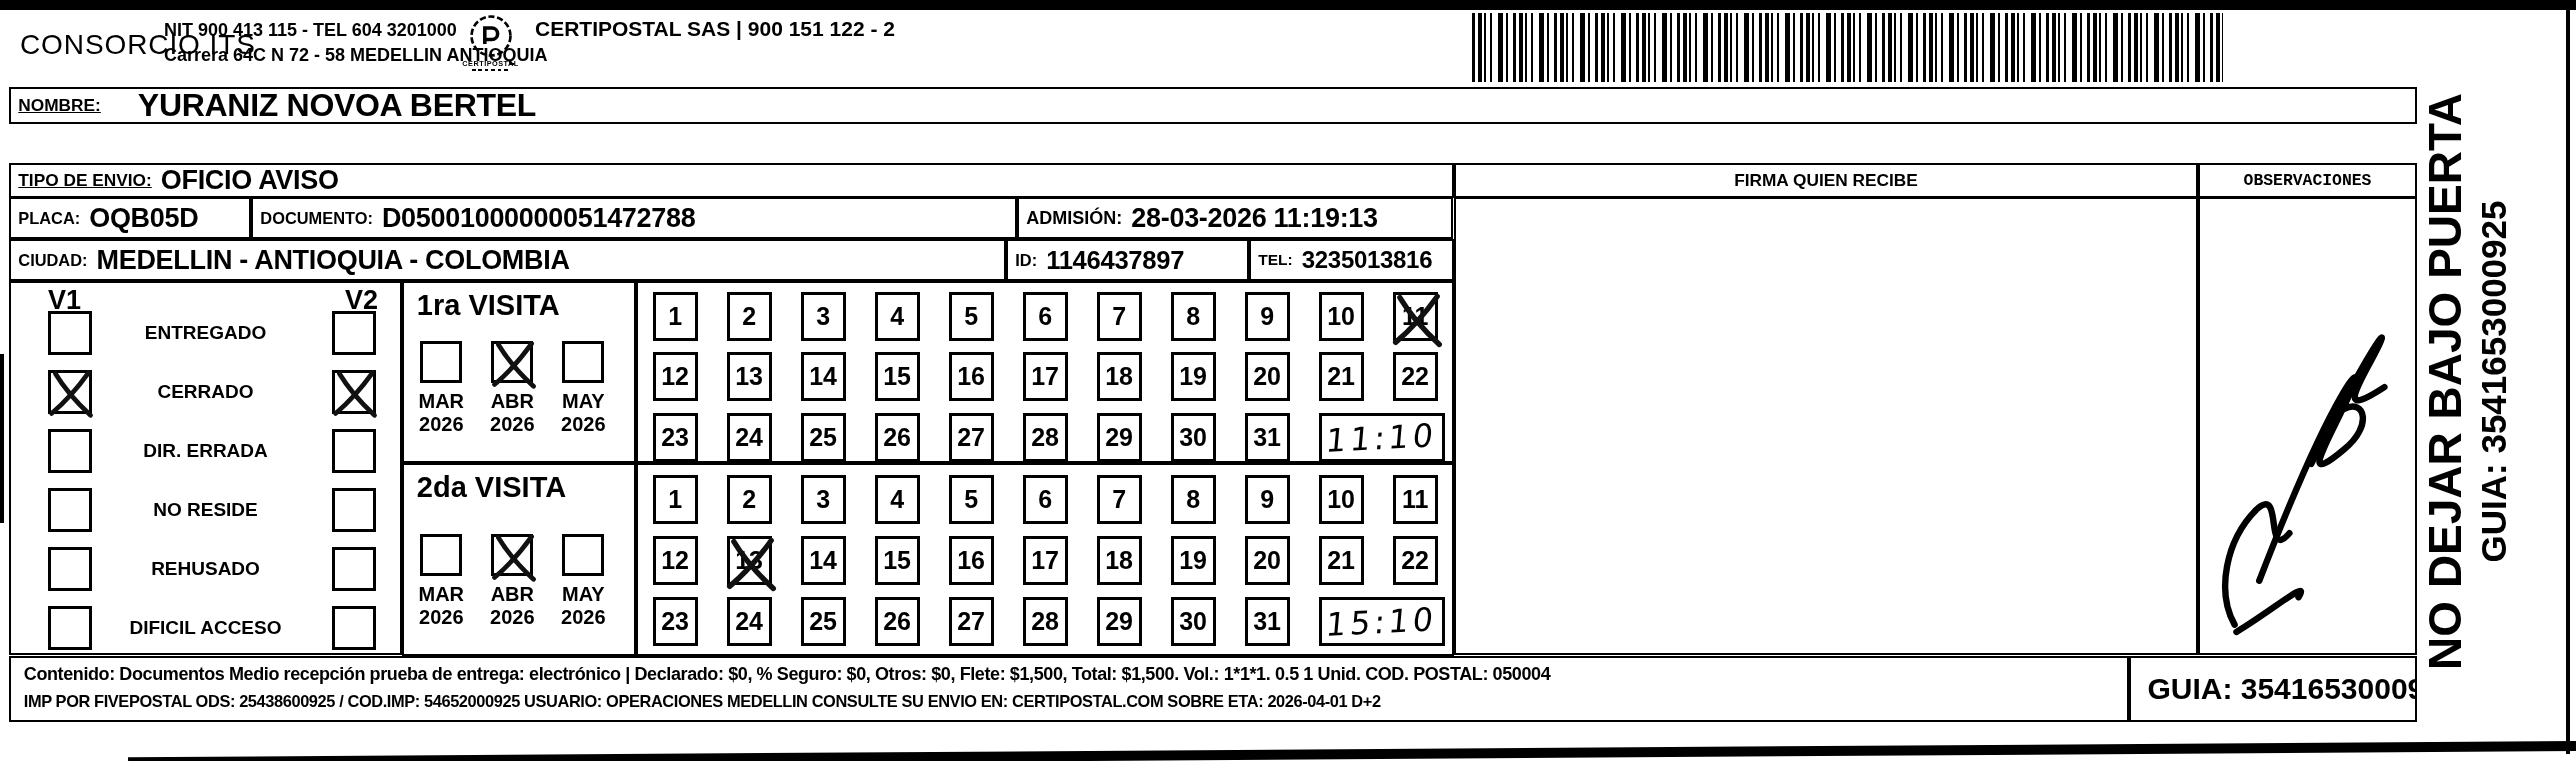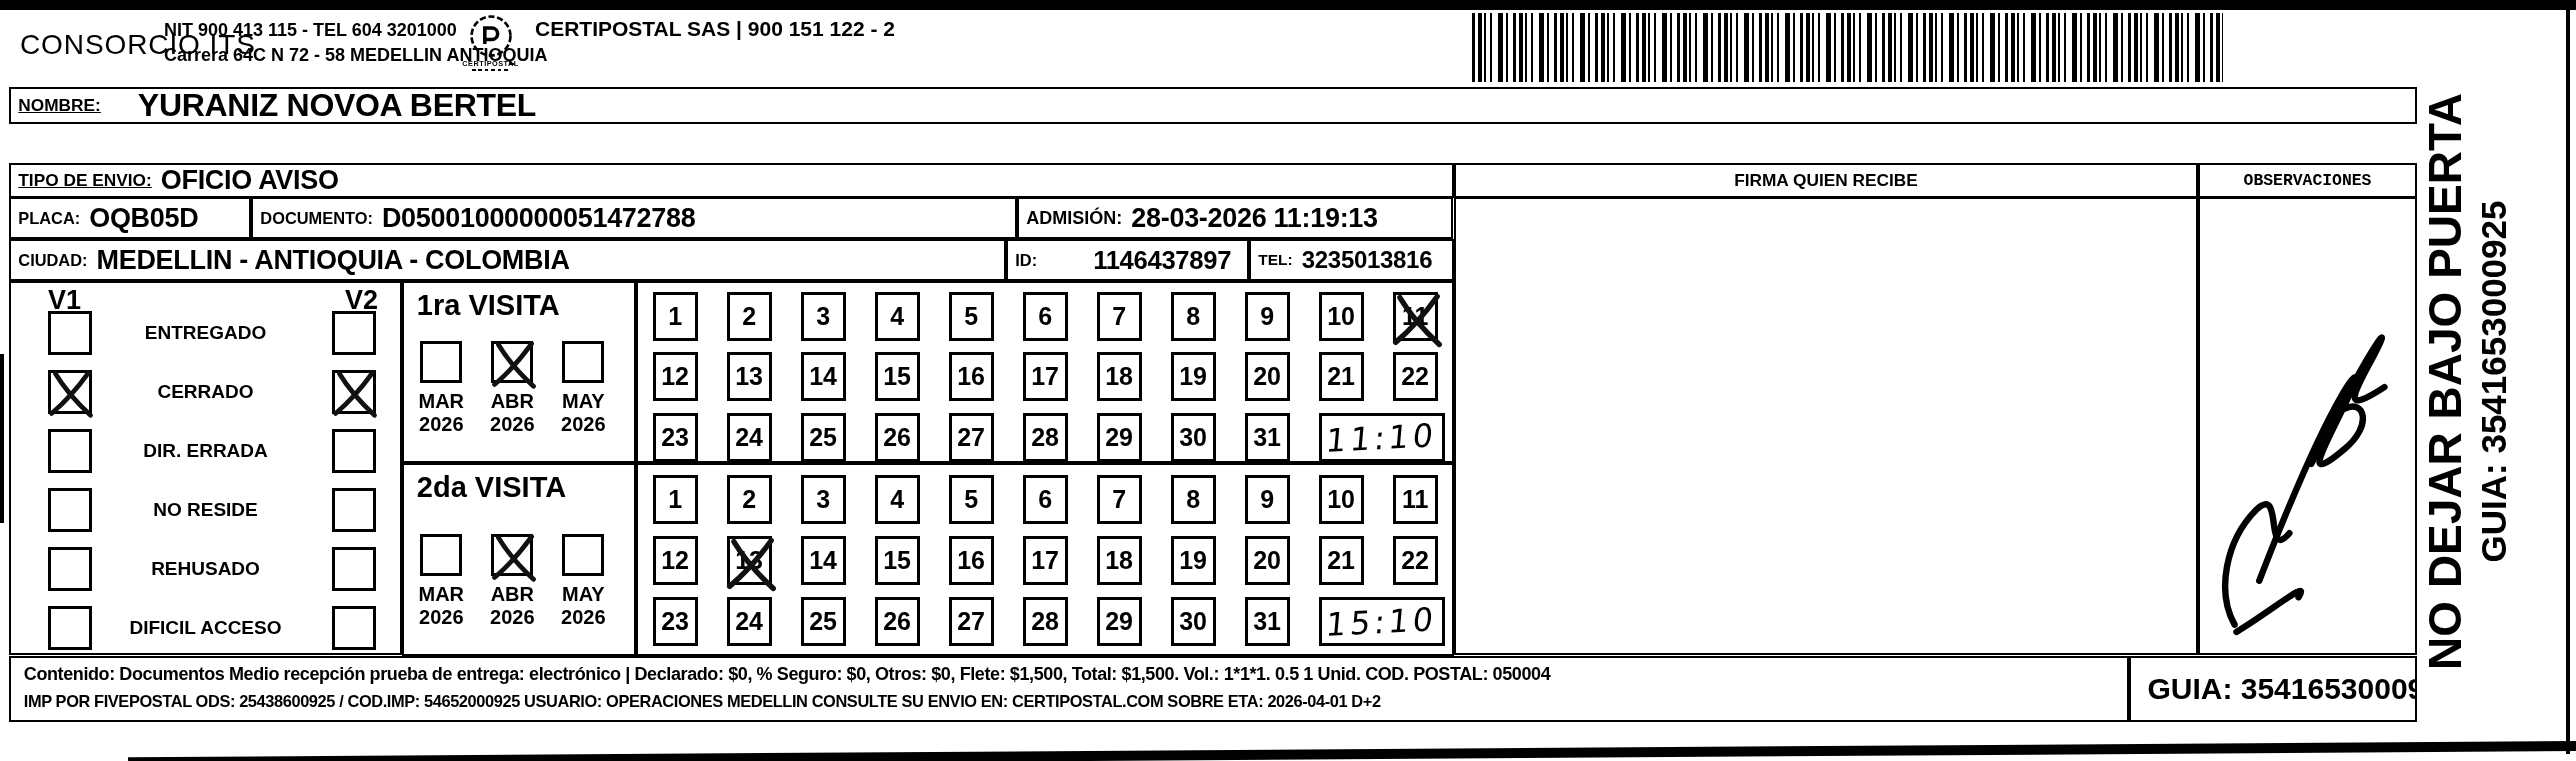--- a/index.html
+++ b/index.html
@@ -136,21 +136,21 @@
     <span class="val s30">D05001000000051472788</span>
   </div>
   <div class="cell" style="left:1017px;top:197px;width:436px;height:42px;">
     <span class="lbl s20">ADMISIÓN:</span>
     <span class="val s30">28-03-2026 11:19:13</span>
   </div>
   <div class="cell" style="left:9px;top:239px;width:997px;height:42px;">
     <span class="lbl s18">CIUDAD:</span>
     <span class="val s30">MEDELLIN - ANTIOQUIA - COLOMBIA</span>
   </div>
-  <div class="cell" style="left:1006px;top:239px;width:243px;height:42px;gap:47px;">
+  <div class="cell" style="left:1006px;top:239px;width:243px;height:42px;">
     <span class="lbl s18">ID:</span>
     <span class="val s28">1146437897</span>
   </div>
   <div class="cell" style="left:1249px;top:239px;width:205px;height:42px;">
     <span class="lbl s17">TEL:</span>
     <span class="val s26">3235013816</span>
   </div>
 
   <div class="cell" style="left:9px;top:281px;width:393px;height:374px;display:block;">
     <div class="vhdr v1h">V1</div>

